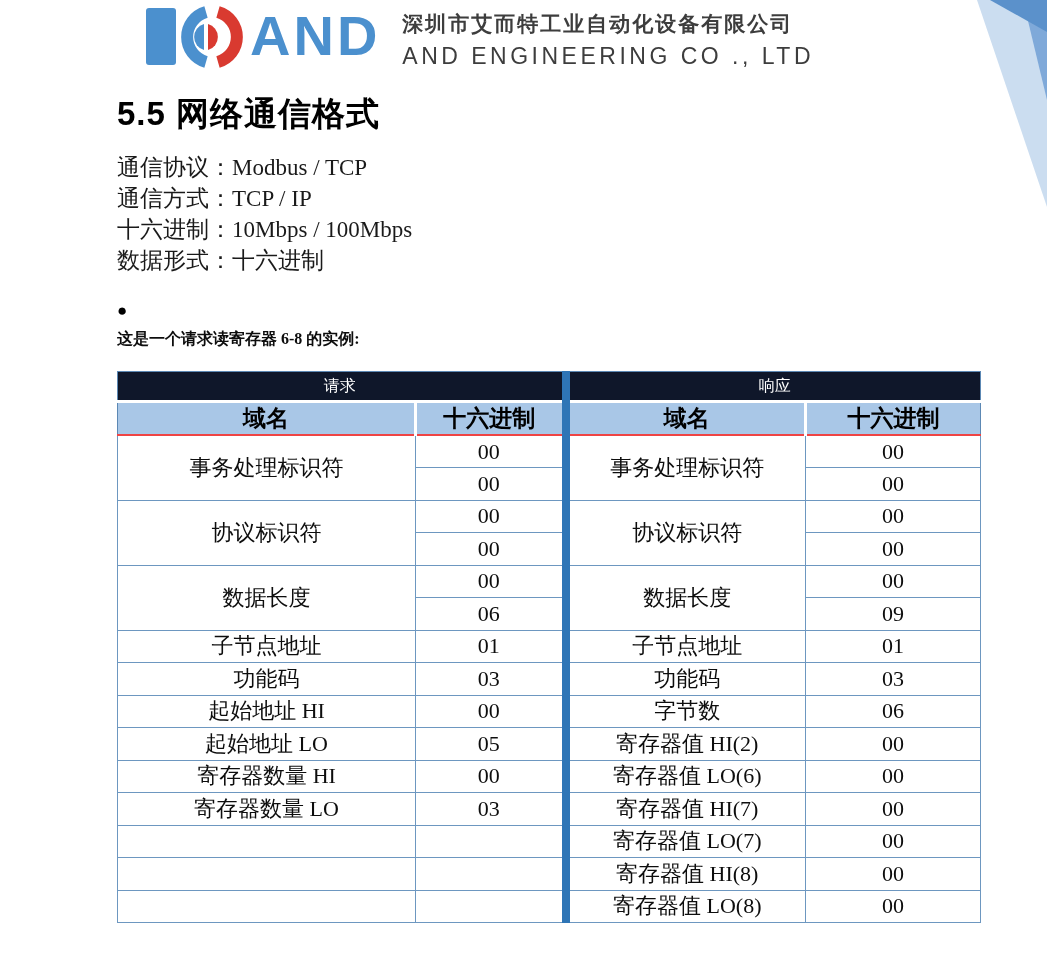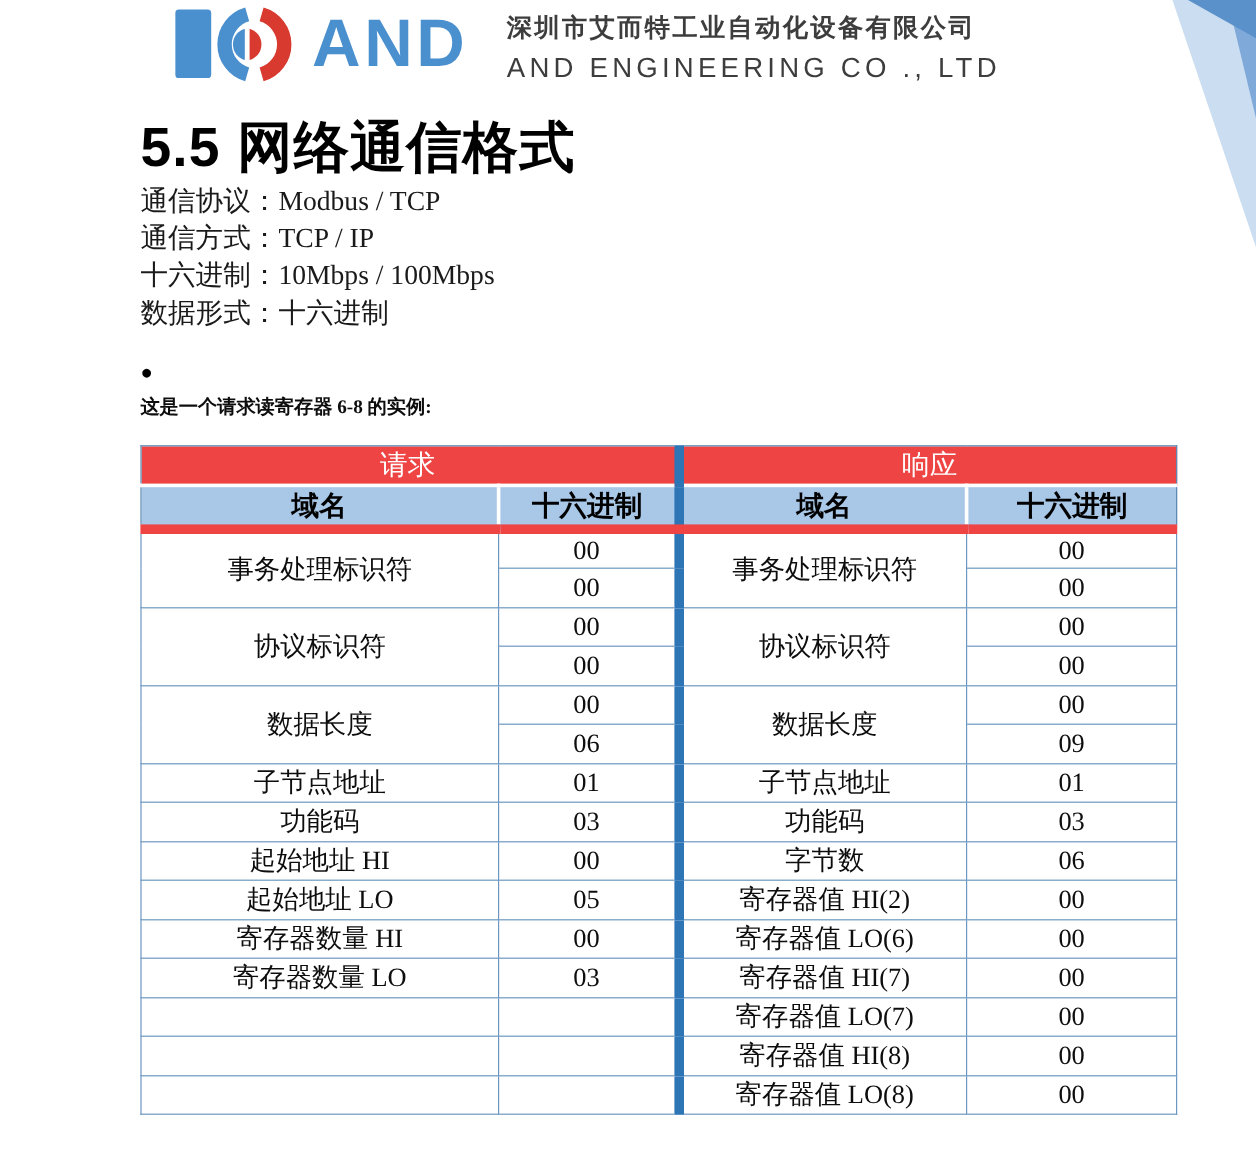--- a/index.html
+++ b/index.html
@@ -3,49 +3,49 @@
 <meta charset="utf-8">
 <style>
   * { margin:0; padding:0; box-sizing:border-box; }
   body { background:#ffffff; font-family:"Liberation Serif", serif; }
   .page { position:relative; width:1047px; height:978px; background:#fff; overflow:hidden; }
 
   
   .corner { position:absolute; top:0; right:0; width:72px; height:210px; }
 
   
-  .logo-row { position:absolute; left:146px; top:5px; display:flex; align-items:flex-start;gap:10px; }
+  .logo-row { position:absolute; left:146px; top:5px; display:flex; align-items:flex-start; }
   .logo-icon { width:102px; height:64px; }
   .logo-text { font-family:"Liberation Sans", sans-serif; font-weight:900; font-size:56px;
                line-height:62px; color:#4B90CE; letter-spacing:3px; margin-left:2px; }
   .company { margin-left:22px; font-family:"Liberation Sans", sans-serif; color:#3d3d3d; }
   .company-cn { font-size:21px; line-height:38px; font-weight:600; letter-spacing:2px; }
   .company-en { font-size:23px; line-height:27px; font-weight:500; letter-spacing:3.5px; }
 
   
   .heading { position:absolute; left:117px; top:92px; font-family:"Liberation Sans", sans-serif;
-             font-weight:700; font-size:46px; color:#000; letter-spacing:1px; }
+             font-weight:700; font-size:33px; color:#000; letter-spacing:1px; }
   .specs { position:absolute; left:117px; top:152px; font-size:23px; color:#1a1a1a; }
   .specs .spec-line { height:31px; line-height:31px; }
 
   .bullet-row { position:absolute; left:117px; top:297px; display:flex; align-items:center; }
   .bullet-dot { font-size:17px; color:#000; line-height:28px; }
   .bullet-text { margin-left:32px; font-size:24px; font-weight:600; color:#0d0d0d; }
   .caption { position:absolute; left:117px; top:329px; font-size:16px; font-weight:700; color:#0d0d0d; }
 
   
   table.comm { position:absolute; left:117px; top:371px; width:863px;
                border-collapse:collapse; table-layout:fixed;
                font-size:22px; color:#0d0d0d; text-align:center;
                border:1px solid #5C88B4; }
   table.comm th, table.comm td { padding:0; vertical-align:middle; }
-  tr.head1 th { background:#ef4444; color:#ffffff; font-weight:400; font-size:23px;
+  tr.head1 th { background:#0f172a; color:#ffffff; font-weight:400; font-size:16px;
                 height:30px; border-bottom:3px solid #ffffff; }
   tr.head2 th { background:#A9C7E7; color:#000; font-weight:700; font-size:23px;
-                height:31px; border-bottom:8px solid #ef4444; }
+                height:31px; border-bottom:2px solid #ef4444; }
   tr.head2 th.gapleft { border-left:3px solid #ffffff; }
   table.comm tbody td { border:1px solid #6D97C0; height:32.5px; }
   .req-hex, th.divider-right { border-right:8px solid #2E75B6 !important; }
 </style>
 </head>
 <body>
 
 <div class="page">
 
   <svg class="corner" viewBox="0 0 72 210" preserveAspectRatio="none">

